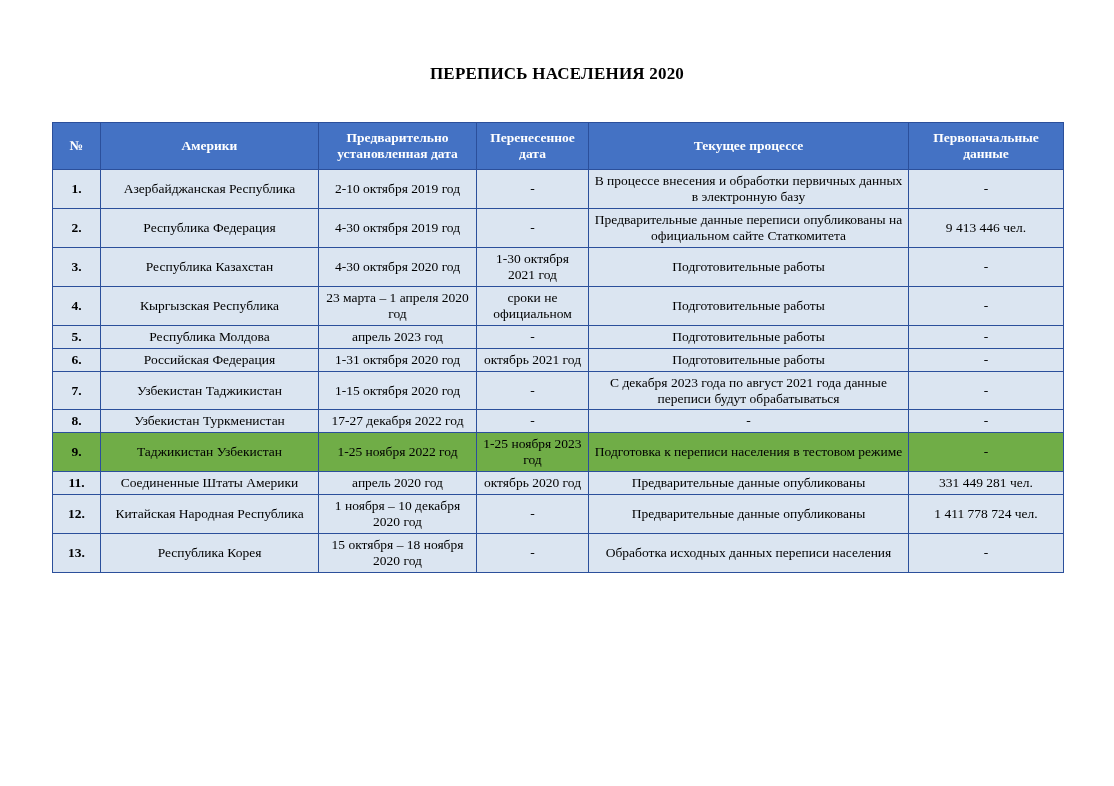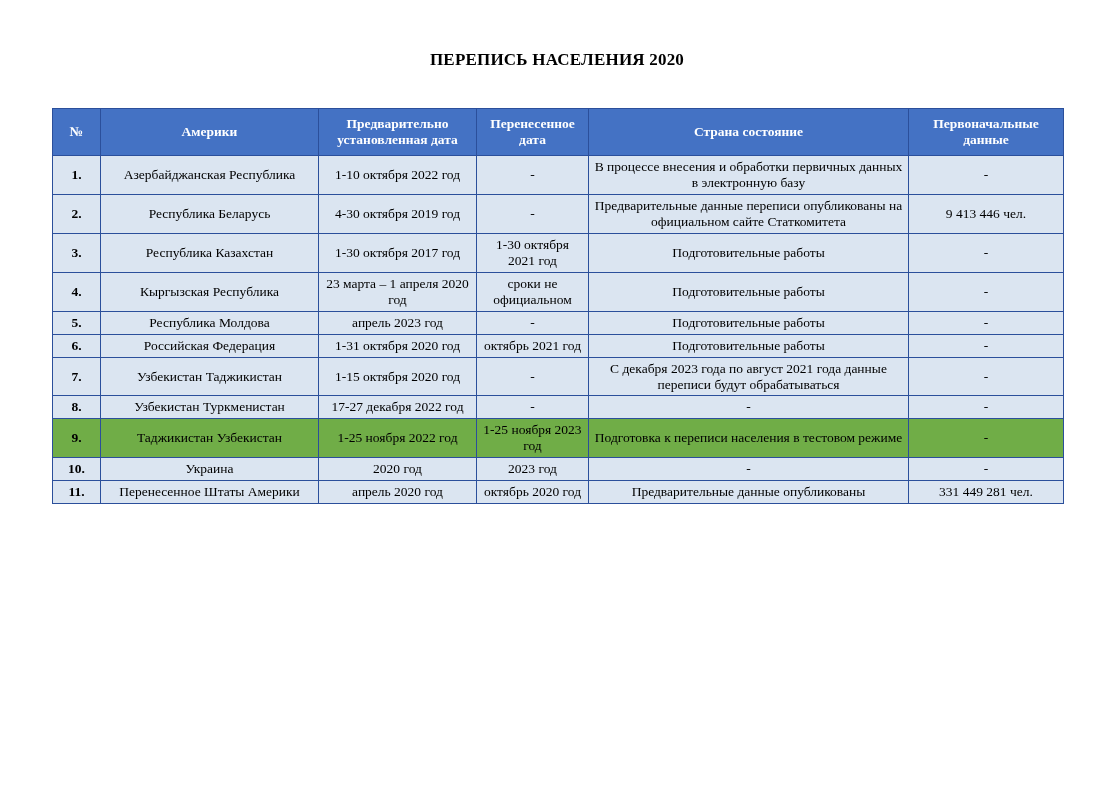--- a/index.html
+++ b/index.html
@@ -20,21 +20,21 @@
     height: 786px;
     box-sizing: border-box;
     padding: 0;
     position: relative;
   }
   .doc-title {
     text-align: center;
     font-weight: bold;
     font-size: 17px;
     letter-spacing: 0.2px;
-    margin: 0;
+    margin: 14px;
     padding-top: 50px;
   }
   .table-wrap {
     position: absolute;
     left: 52px;
     top: 108px;
     width: 1011px;
   }
   table.census {
     border-collapse: collapse;
@@ -92,45 +92,45 @@
         <col class="c-moved">
         <col class="c-status">
         <col class="c-initial">
       </colgroup>
       <thead>
         <tr>
           <th>№</th>
           <th>Америки</th>
           <th>Предварительно установленная дата</th>
           <th>Перенесенное дата</th>
-          <th>Страна состояние</th>
+          <th>Текущее процессе</th>
           <th>Первоначальные данные</th>
         </tr>
       </thead>
       <tbody id="census-body">
           <tr>
             <td class="col-num">1.</td>
             <td>Азербайджанская Республика</td>
-            <td>1-10 октября 2022 год</td>
+            <td>2-10 октября 2019 год</td>
             <td>-</td>
             <td>В процессе внесения и обработки первичных данных в электронную базу</td>
             <td>-</td>
           </tr>
           <tr>
             <td class="col-num">2.</td>
-            <td>Республика Беларусь</td>
+            <td>Республика Федерация</td>
             <td>4-30 октября 2019 год</td>
             <td>-</td>
             <td>Предварительные данные переписи опубликованы на официальном сайте Статкомитета</td>
             <td>9 413 446 чел.</td>
           </tr>
           <tr>
             <td class="col-num">3.</td>
             <td>Республика Казахстан</td>
-            <td>1-30 октября 2017 год</td>
+            <td>4-30 октября 2020 год</td>
             <td>1-30 октября 2021 год</td>
             <td>Подготовительные работы</td>
             <td>-</td>
           </tr>
           <tr>
             <td class="col-num">4.</td>
             <td>Кыргызская Республика</td>
             <td>23 марта – 1 апреля 2020 год</td>
             <td>сроки не официальном</td>
             <td>Подготовительные работы</td>
@@ -170,32 +170,40 @@
           </tr>
           <tr class="highlight">
             <td class="col-num">9.</td>
             <td>Таджикистан Узбекистан</td>
             <td>1-25 ноября 2022 год</td>
             <td>1-25 ноября 2023 год</td>
             <td>Подготовка к переписи населения в тестовом режиме</td>
             <td>-</td>
           </tr>
           <tr>
-            <td class="col-num">10.</td>
-            <td>Украина</td>
-            <td>2020 год</td>
-            <td>2023 год</td>
-            <td>-</td>
-            <td>-</td>
-          </tr>
-          <tr>
             <td class="col-num">11.</td>
-            <td>Перенесенное Штаты Америки</td>
+            <td>Соединенные Штаты Америки</td>
             <td>апрель 2020 год</td>
             <td>октябрь 2020 год</td>
             <td>Предварительные данные опубликованы</td>
             <td>331 449 281 чел.</td>
           </tr>
+          <tr>
+            <td class="col-num">12.</td>
+            <td>Китайская Народная Республика</td>
+            <td>1 ноября – 10 декабря 2020 год</td>
+            <td>-</td>
+            <td>Предварительные данные опубликованы</td>
+            <td>1 411 778 724 чел.</td>
+          </tr>
+          <tr>
+            <td class="col-num">13.</td>
+            <td>Республика Корея</td>
+            <td>15 октября – 18 ноября 2020 год</td>
+            <td>-</td>
+            <td>Обработка исходных данных переписи населения</td>
+            <td>-</td>
+          </tr>
         </tbody>
     </table>
   </div>
 
 </div>
 
 </body></html>

